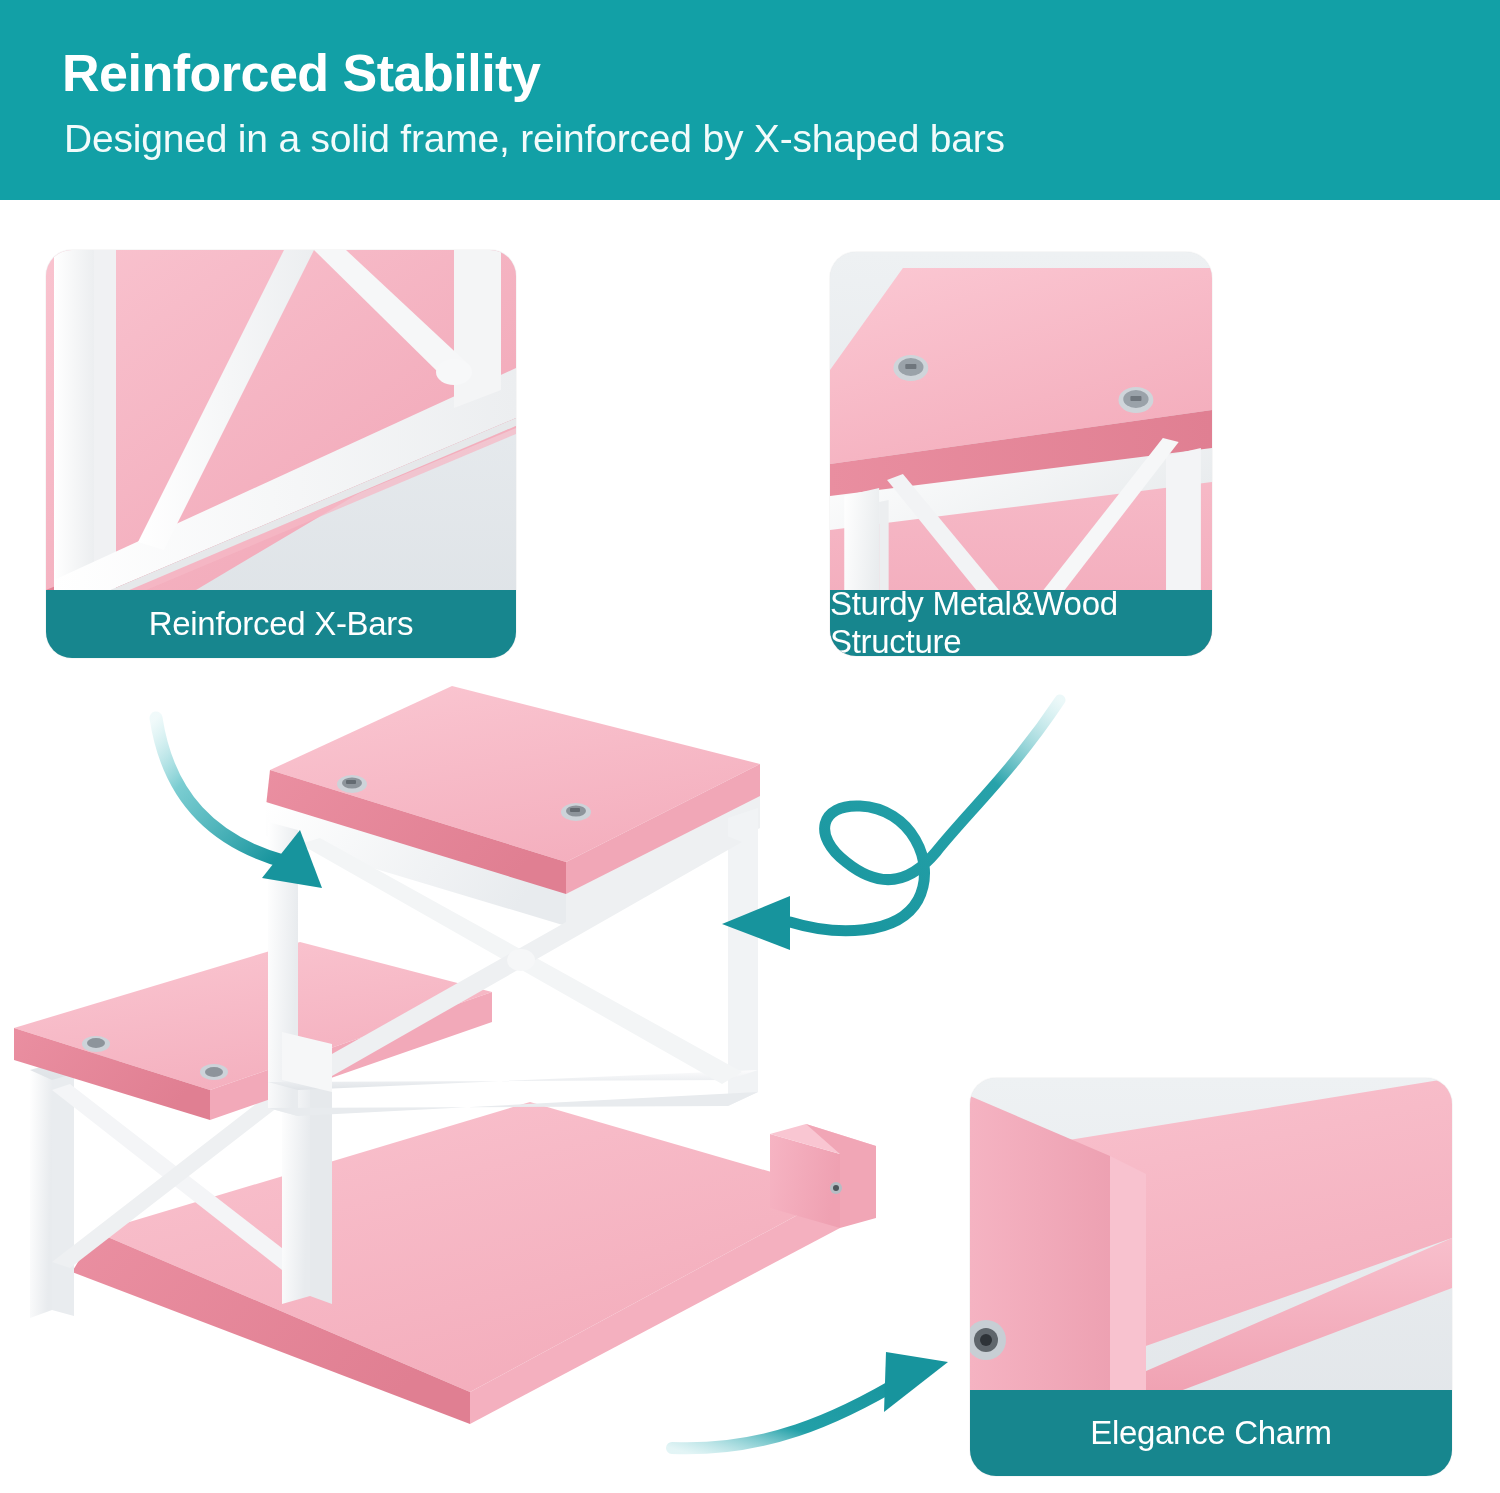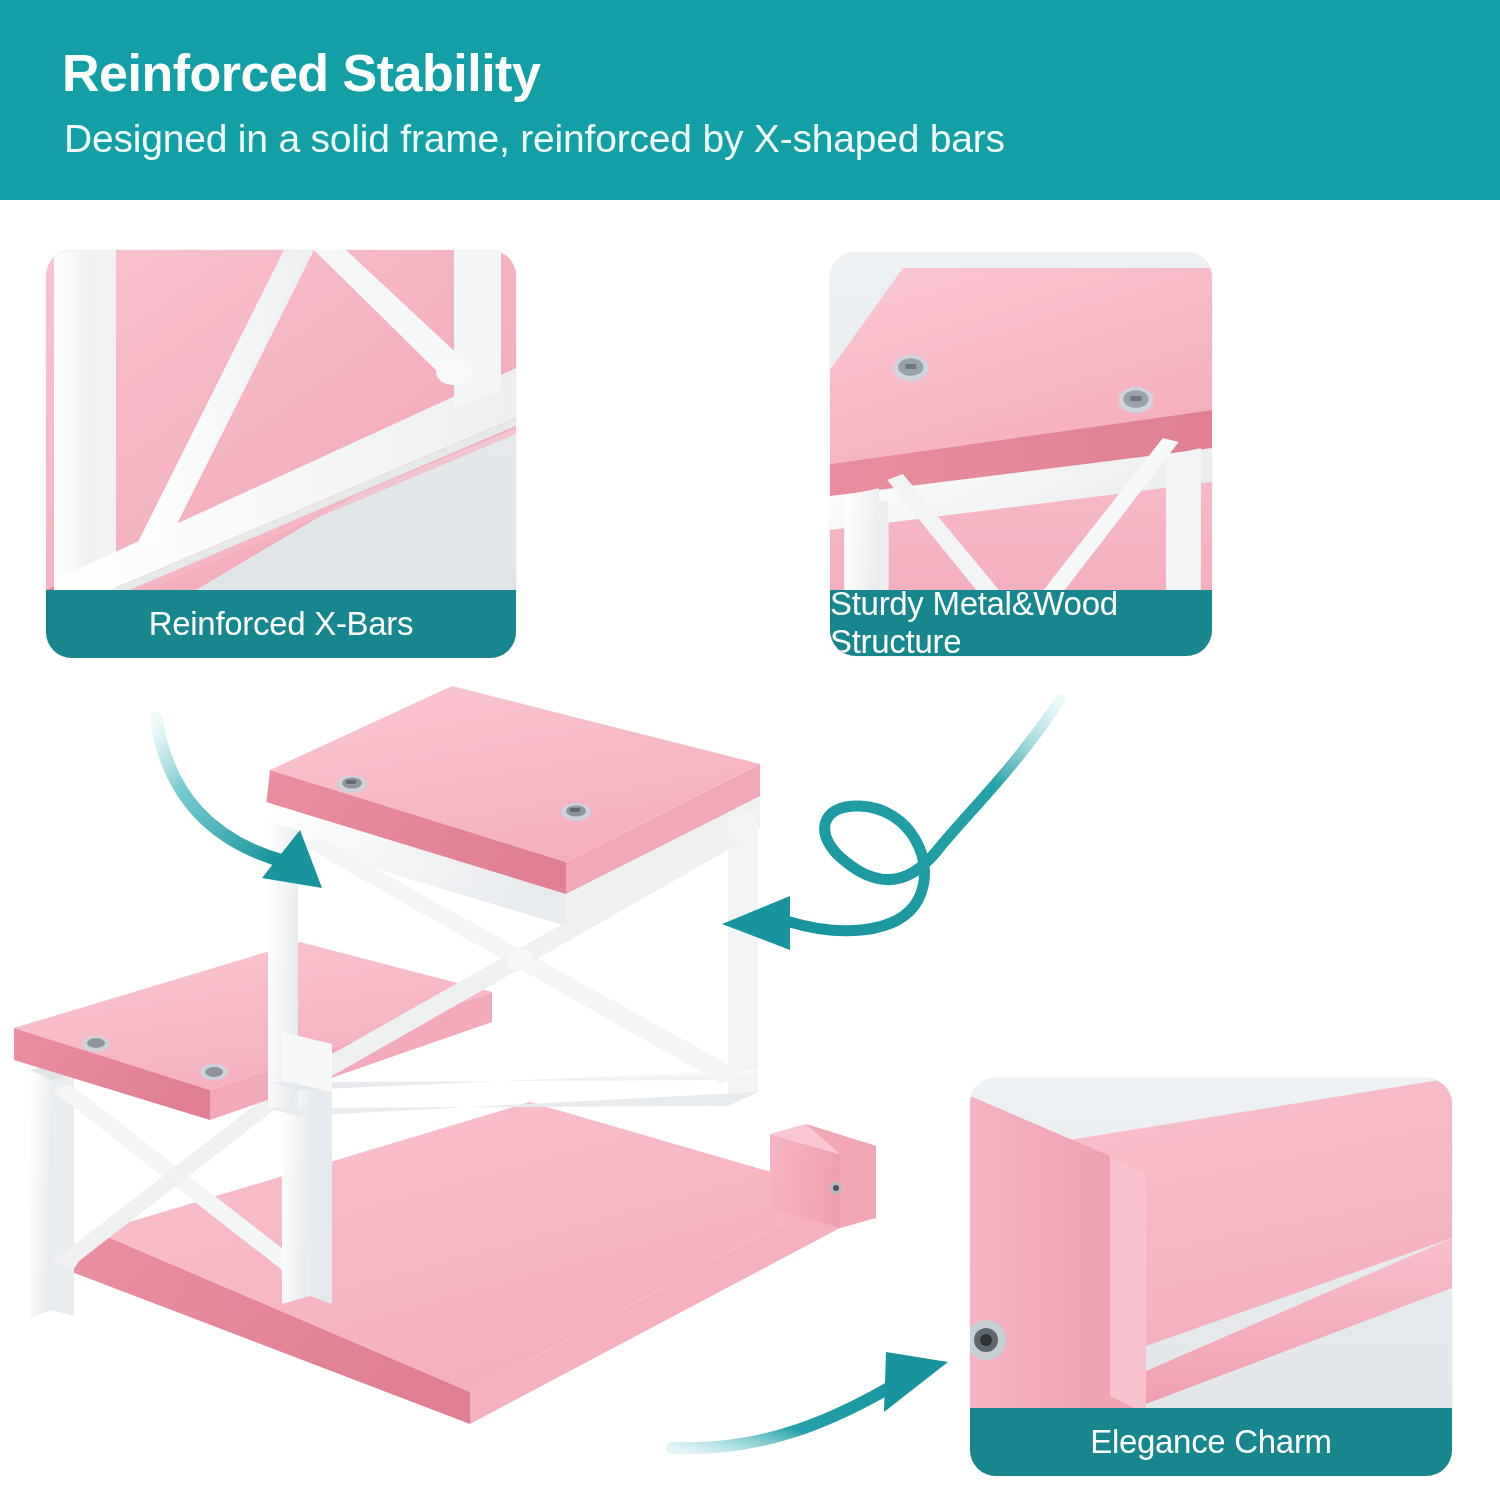--- a/index.html
+++ b/index.html
@@ -42,21 +42,21 @@
     color:#ffffff;
     display:flex; align-items:center; justify-content:center;
     font-size:33px; font-weight:400; letter-spacing:-0.3px;
   }
 
   #card-xbars  { left:46px;  top:250px;  width:470px;  height:408px; }
   #card-xbars .card-caption { height:68px; }
   #card-metal  { left:830px; top:252px;  width:382px;  height:404px; }
   #card-metal .card-caption { height:66px; }
   #card-elegance { left:970px; top:1078px; width:482px; height:398px; }
-  #card-elegance .card-caption { height:68px; }
+  #card-elegance .card-caption { height:86px; }
 
   
   #product-illustration {
     position:absolute; left:0px; top:672px; width:900px; height:800px;
   }
   .svg-full { position:absolute; left:0; top:0; width:100%; height:100%; }
 
   
   .arrow-layer { position:absolute; left:0; top:0; width:1500px; height:1493px; pointer-events:none; }
 </style>

